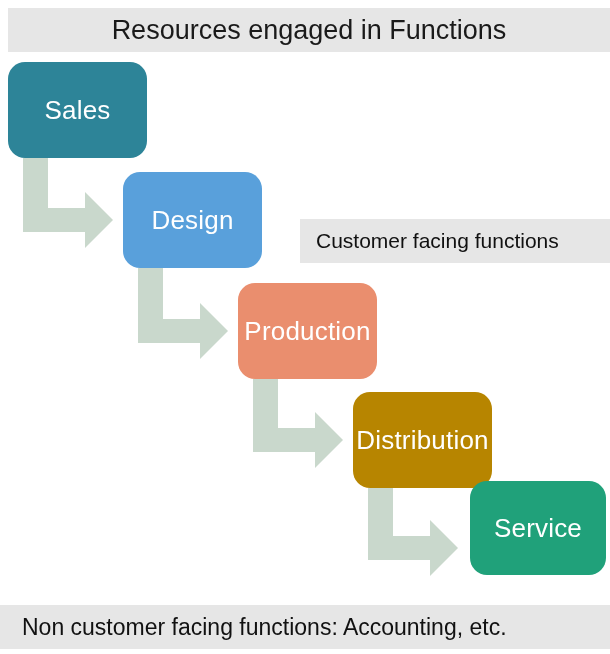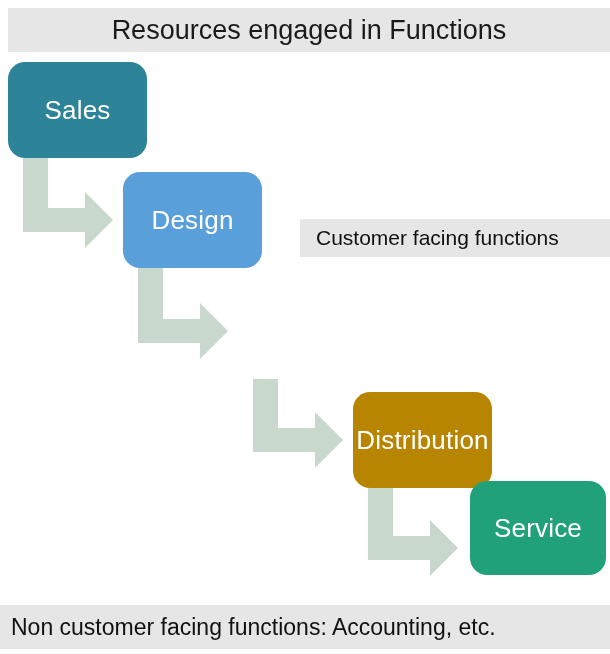--- a/index.html
+++ b/index.html
@@ -23,32 +23,32 @@
     width: 139px; height: 96px;
     border-radius: 17px;
     color: #ffffff;
     display: flex; align-items: center; justify-content: center;
     font-size: 26px;
     letter-spacing: 0.2px;
   }
   .arrows-svg { position: absolute; left: 0; top: 0; width: 610px; height: 654px; pointer-events: none; }
   .customer-band {
     position: absolute;
-    left: 300px; top: 219px; right: 0; height: 38px;
+    left: 300px; top: 219px; right: 0; height: 44px;
     display: flex; align-items: center;
     padding-left: 16px;
     box-sizing: border-box;
     font-size: 21px;
     color: #111111;
   }
   .bottom-band {
     position: absolute;
     left: 0; right: 0; top: 605px; height: 44px;
     display: flex; align-items: center;
-    padding-left: 11px;
+    padding-left: 22px;
     box-sizing: border-box;
     font-size: 23px;
     color: #111111;
   }
 </style>
 </head>
 <body>
 
 <div class="canvas">
 
@@ -64,20 +64,23 @@
   <div class="customer-band" style="background-color: rgb(230, 230, 230);">Customer facing functions</div>
 
   <div class="step-box" style="left: 8px; top: 62px; background-color: rgb(45, 132, 152);">
     <span>Sales</span>
   </div>
 
   <div class="step-box" style="left: 123px; top: 172px; background-color: rgb(89, 160, 219);">
     <span>Design</span>
   </div>
 
+  <div class="step-box" style="left: 238px; top: 283px; background-color: rgb(234, 142, 110);">
+    <span>Production</span>
+  </div>
 
   <div class="step-box" style="left: 353px; top: 392px; background-color: rgb(183, 133, 0);">
     <span>Distribution</span>
   </div>
 
   <div class="step-box" style="left: 470px; top: 481px; width: 136px; height: 94px; background-color: rgb(32, 161, 122);">
     <span>Service</span>
   </div>
 
   <div class="bottom-band" style="background-color: rgb(230, 230, 230);">Non customer facing functions: Accounting, etc.</div>

